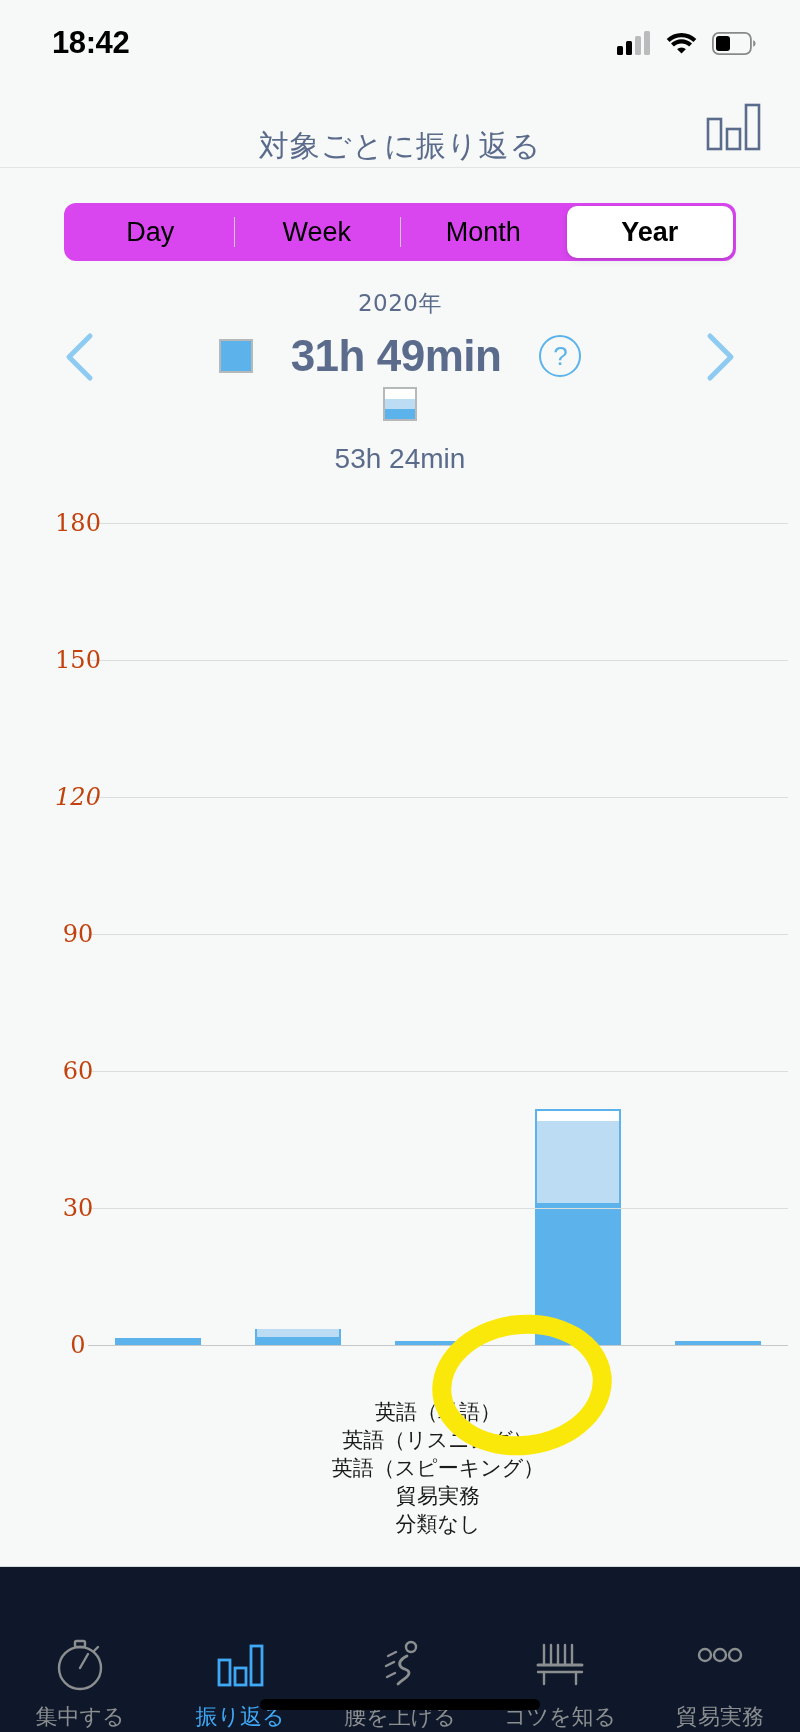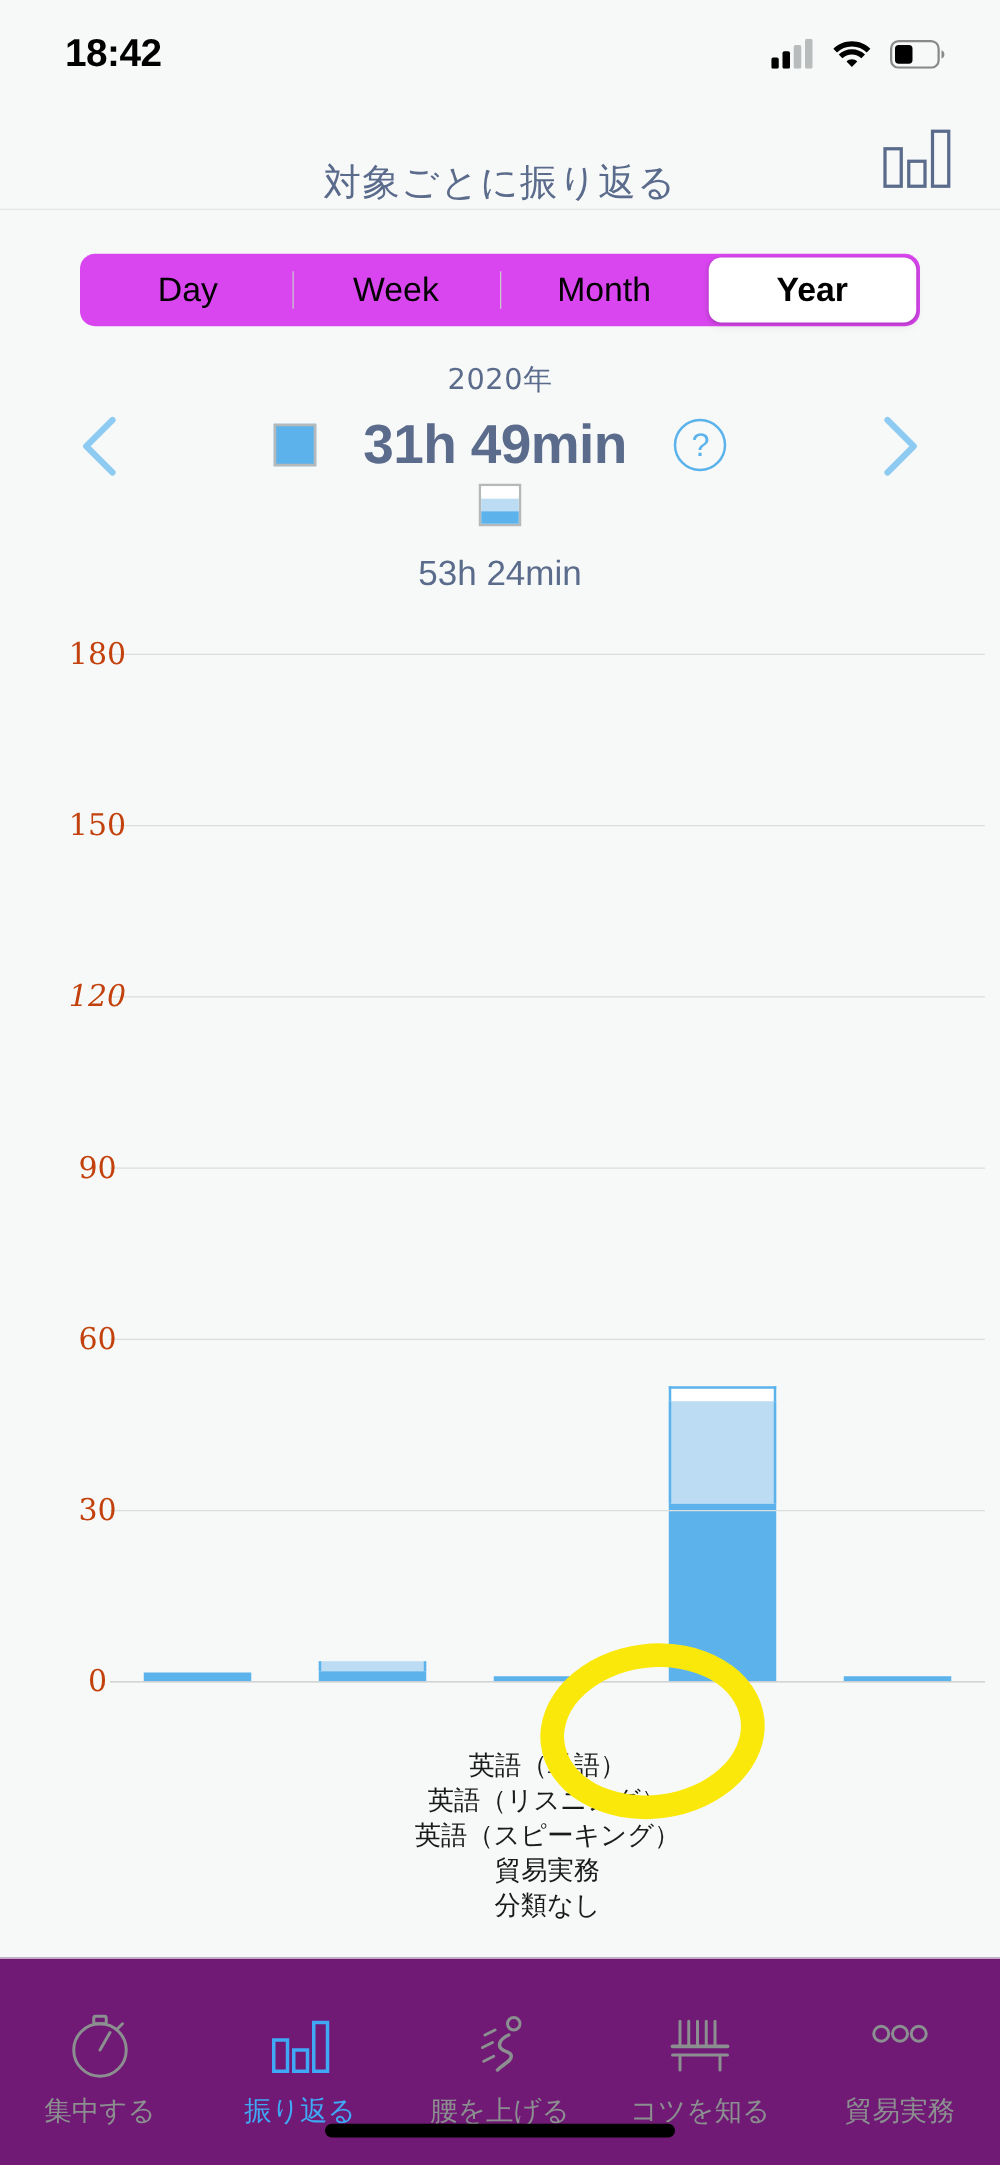--- a/index.html
+++ b/index.html
@@ -143,22 +143,22 @@
   .highlight{
     position:absolute; left:432px; top:1315px; width:180px; height:140px;
     border:19px solid #fbe80b; border-radius:50%;
     transform:rotate(-7deg);
     pointer-events:none;
   }
 
   
   .tabbar{
     position:absolute; left:0; bottom:0; width:800px; height:166px;
-    background:#701a75; border-top:1px solid #d8dbdb;
-    display:flex; align-items:center; padding-top:14px;
+    background:#0f172a; border-top:1px solid #d8dbdb;
+    display:flex; align-items:flex-end; padding-top:14px;
   }
   .tab{
     flex:1; display:flex; flex-direction:column; align-items:center; gap:9px;
   }
   .tab-icon{ height:56px; display:flex; align-items:center; justify-content:center; }
   .tab-label{
     font-size:22px; color:#8b8f90;
     font-family:"DejaVu Sans","Liberation Sans",sans-serif;
   }
   .tab.active .tab-label{ color:#3fa9f5; }

